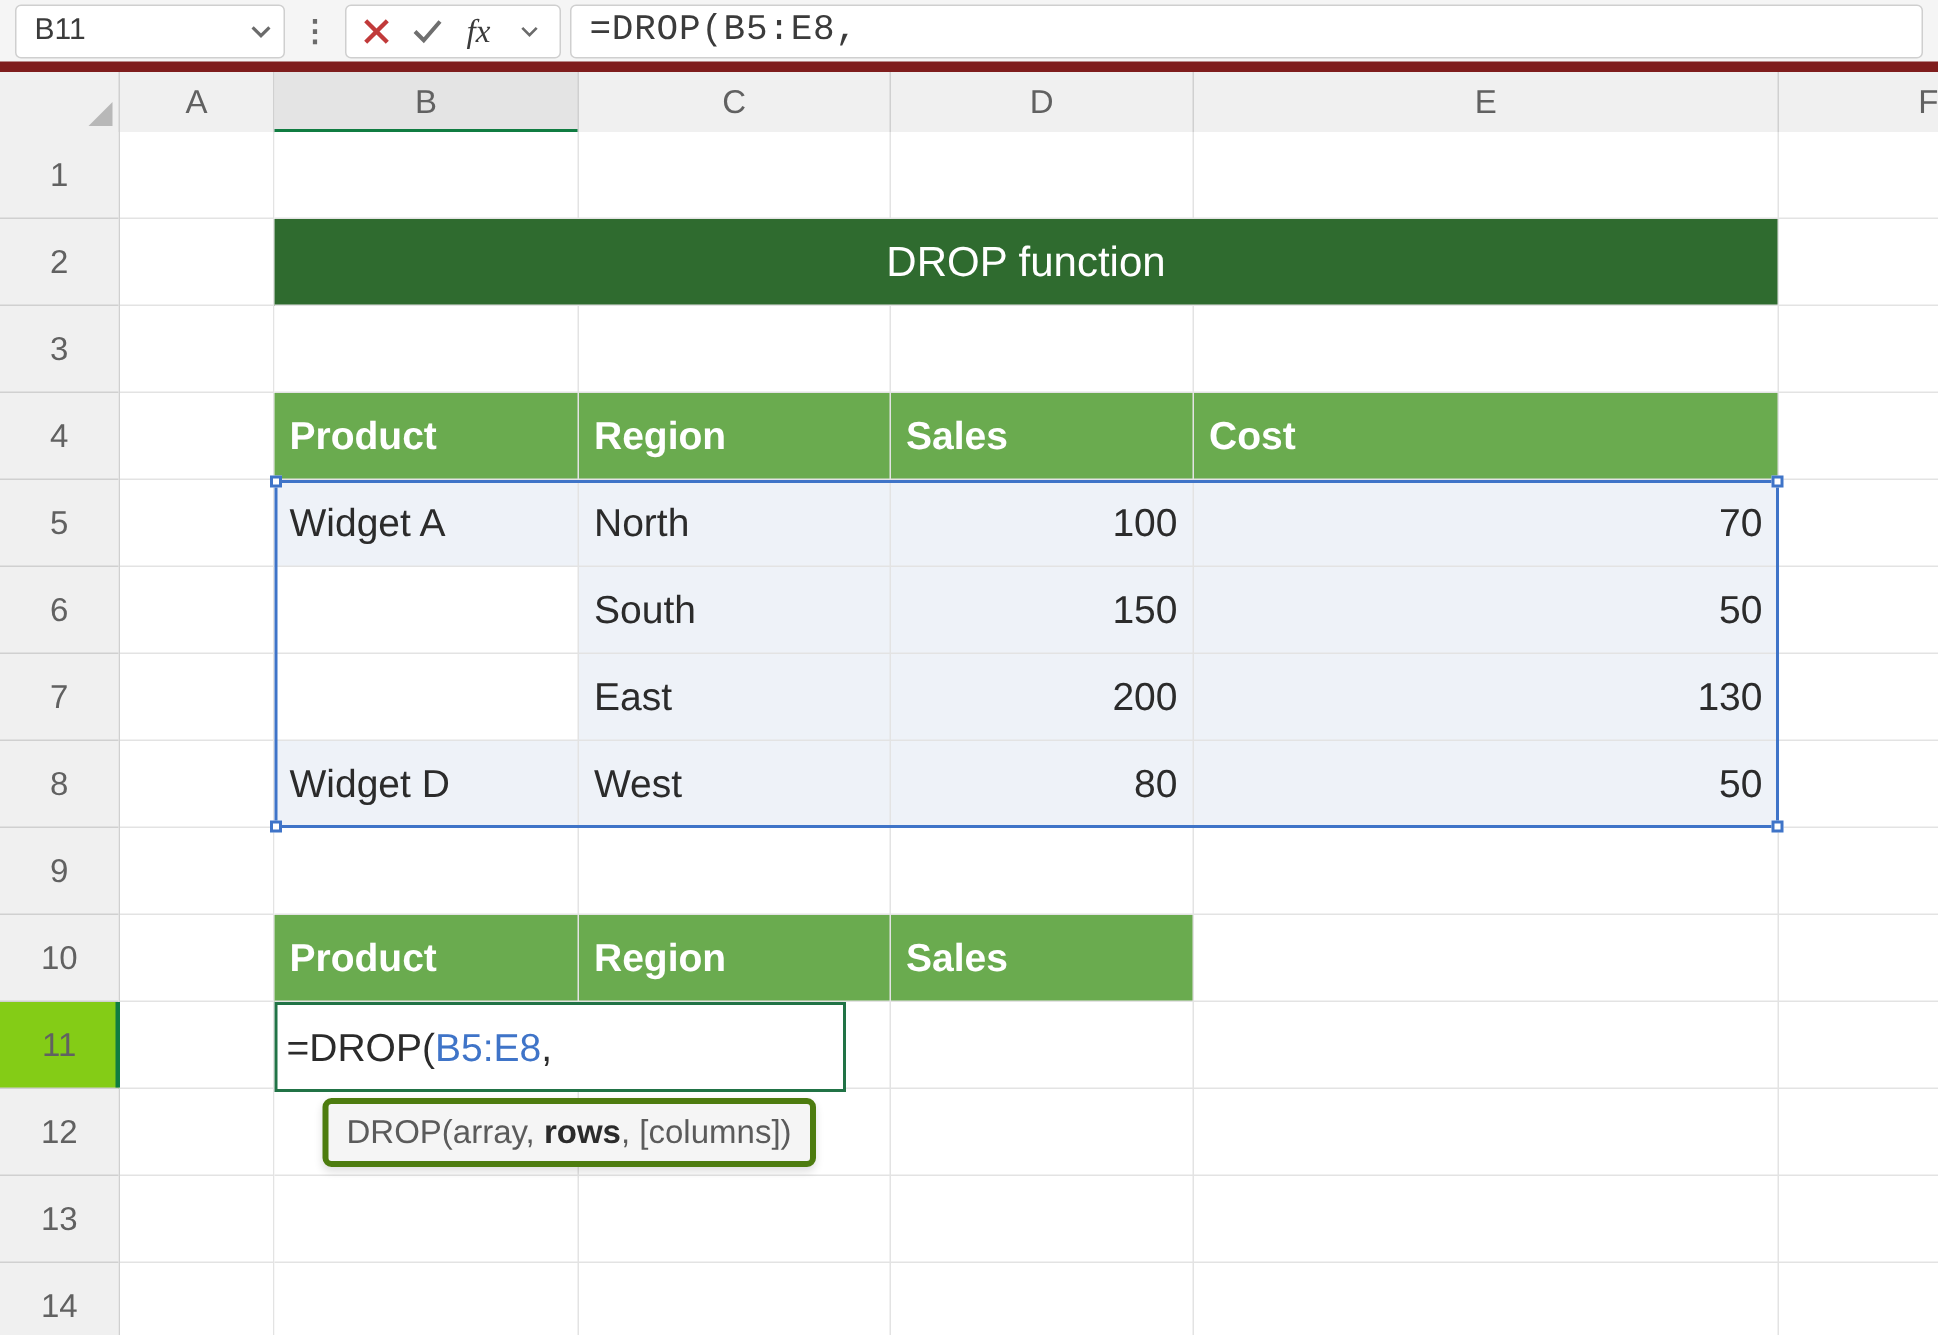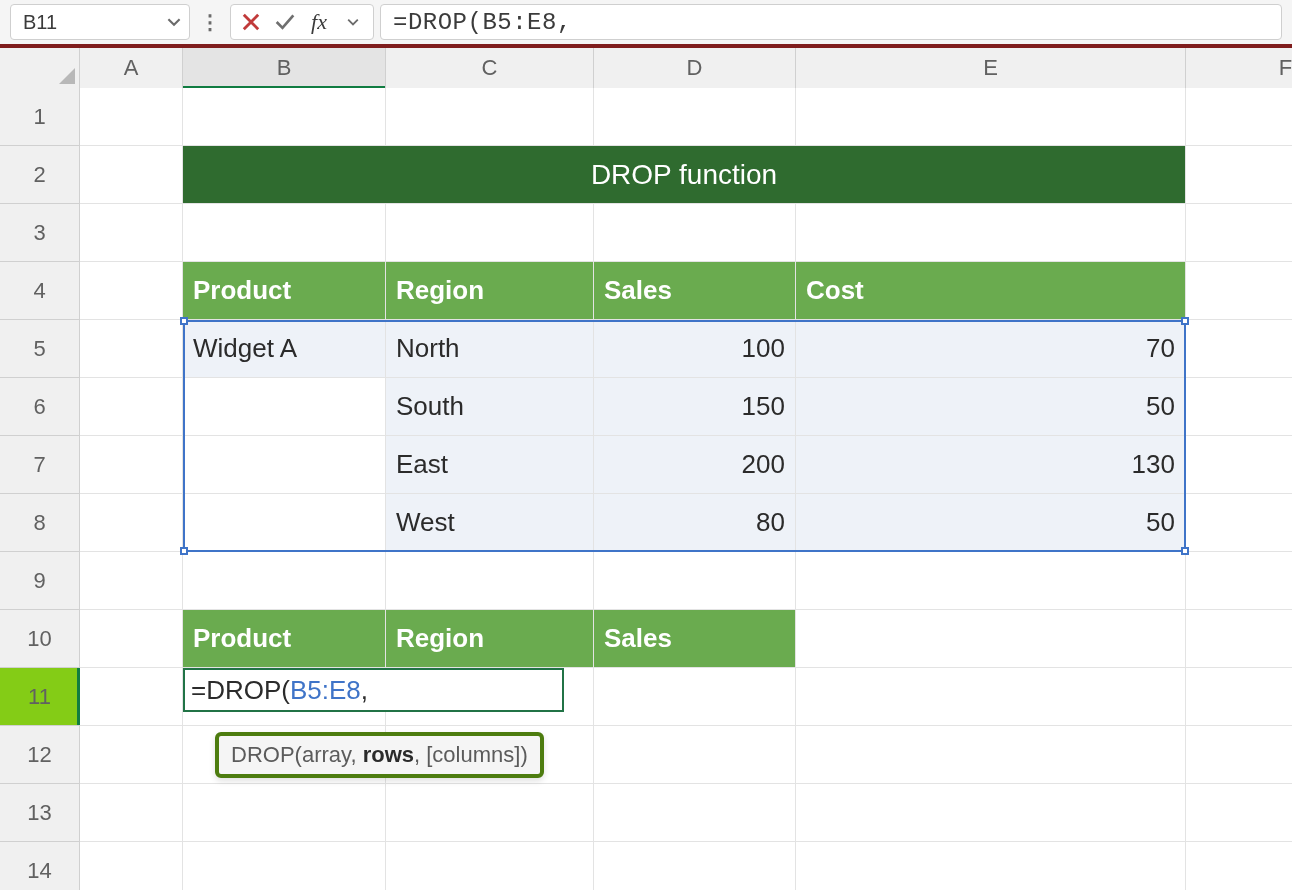--- a/index.html
+++ b/index.html
@@ -8,21 +8,21 @@
     background: #ffffff;
     overflow: hidden;
     width: 1292px;
     height: 890px;
     position: relative;
   }
   
   .formula-bar {
     height: 48px;
     background: #f5f5f5;
-    border-bottom: 4px solid #7f1d1d;
+    border-bottom: 7px solid #7f1d1d;
     display: flex;
     align-items: center;
     padding: 0 10px;
     gap: 6px;
   }
   .name-box {
     width: 180px;
     height: 36px;
     background: #ffffff;
     border: 1px solid #cfcfcf;
@@ -409,32 +409,33 @@
       <div class="cell data-cell" style="left: 103px; top: 232px; width: 203px; height: 58px; z-index: 2;">Widget A</div>
       <div class="cell data-cell" style="left: 306px; top: 232px; width: 208px; height: 58px; z-index: 2;">North</div>
       <div class="cell data-cell num" style="left: 514px; top: 232px; width: 202px; height: 58px; z-index: 2;">100</div>
       <div class="cell data-cell num" style="left: 716px; top: 232px; width: 390px; height: 58px; z-index: 2;">70</div>
       <div class="cell data-cell" style="left: 306px; top: 290px; width: 208px; height: 58px; z-index: 2;">South</div>
       <div class="cell data-cell num" style="left: 514px; top: 290px; width: 202px; height: 58px; z-index: 2;">150</div>
       <div class="cell data-cell num" style="left: 716px; top: 290px; width: 390px; height: 58px; z-index: 2;">50</div>
       <div class="cell data-cell" style="left: 306px; top: 348px; width: 208px; height: 58px; z-index: 2;">East</div>
       <div class="cell data-cell num" style="left: 514px; top: 348px; width: 202px; height: 58px; z-index: 2; text-align: center;">200</div>
       <div class="cell data-cell num" style="left: 716px; top: 348px; width: 390px; height: 58px; z-index: 2;">130</div>
+      <div class="cell data-cell" style="left: 103px; top: 406px; width: 203px; height: 58px; z-index: 2;">Widget D</div>
       <div class="cell data-cell" style="left: 306px; top: 406px; width: 208px; height: 58px; z-index: 2;">West</div>
       <div class="cell data-cell num" style="left: 514px; top: 406px; width: 202px; height: 58px; z-index: 2;">80</div>
       <div class="cell data-cell num" style="left: 716px; top: 406px; width: 390px; height: 58px; z-index: 2;">50</div>
       <div class="range-select" style="left: 103px; top: 232px; width: 1003px; height: 232px;">
         <div class="corner-sq tl"></div>
         <div class="corner-sq tr"></div>
         <div class="corner-sq bl"></div>
         <div class="corner-sq br"></div>
       </div>
       <div class="cell header-cell" style="left: 103px; top: 522px; width: 203px; height: 58px; z-index: 2;">Product</div>
       <div class="cell header-cell" style="left: 306px; top: 522px; width: 208px; height: 58px; z-index: 2;">Region</div>
       <div class="cell header-cell" style="left: 514px; top: 522px; width: 202px; height: 58px; z-index: 2;">Sales</div>
-      <div class="edit-cell" style="left: 103px; top: 580px; width: 381px; height: 44px; align-items: center;">
+      <div class="edit-cell" style="left: 103px; top: 580px; width: 381px; height: 60px; align-items: center;">
         <span class="fn">=DROP(</span>
         <span class="ref">B5:E8</span>
         <span class="comma">,</span>
       </div>
       <div class="fn-tooltip" style="left: 135px; top: 644px;"><span>DROP</span>(<span>array</span>, <span class="bold">rows</span>, <span>[columns]</span>)</div>
     </div>
 </div>
 
 </body></html>

